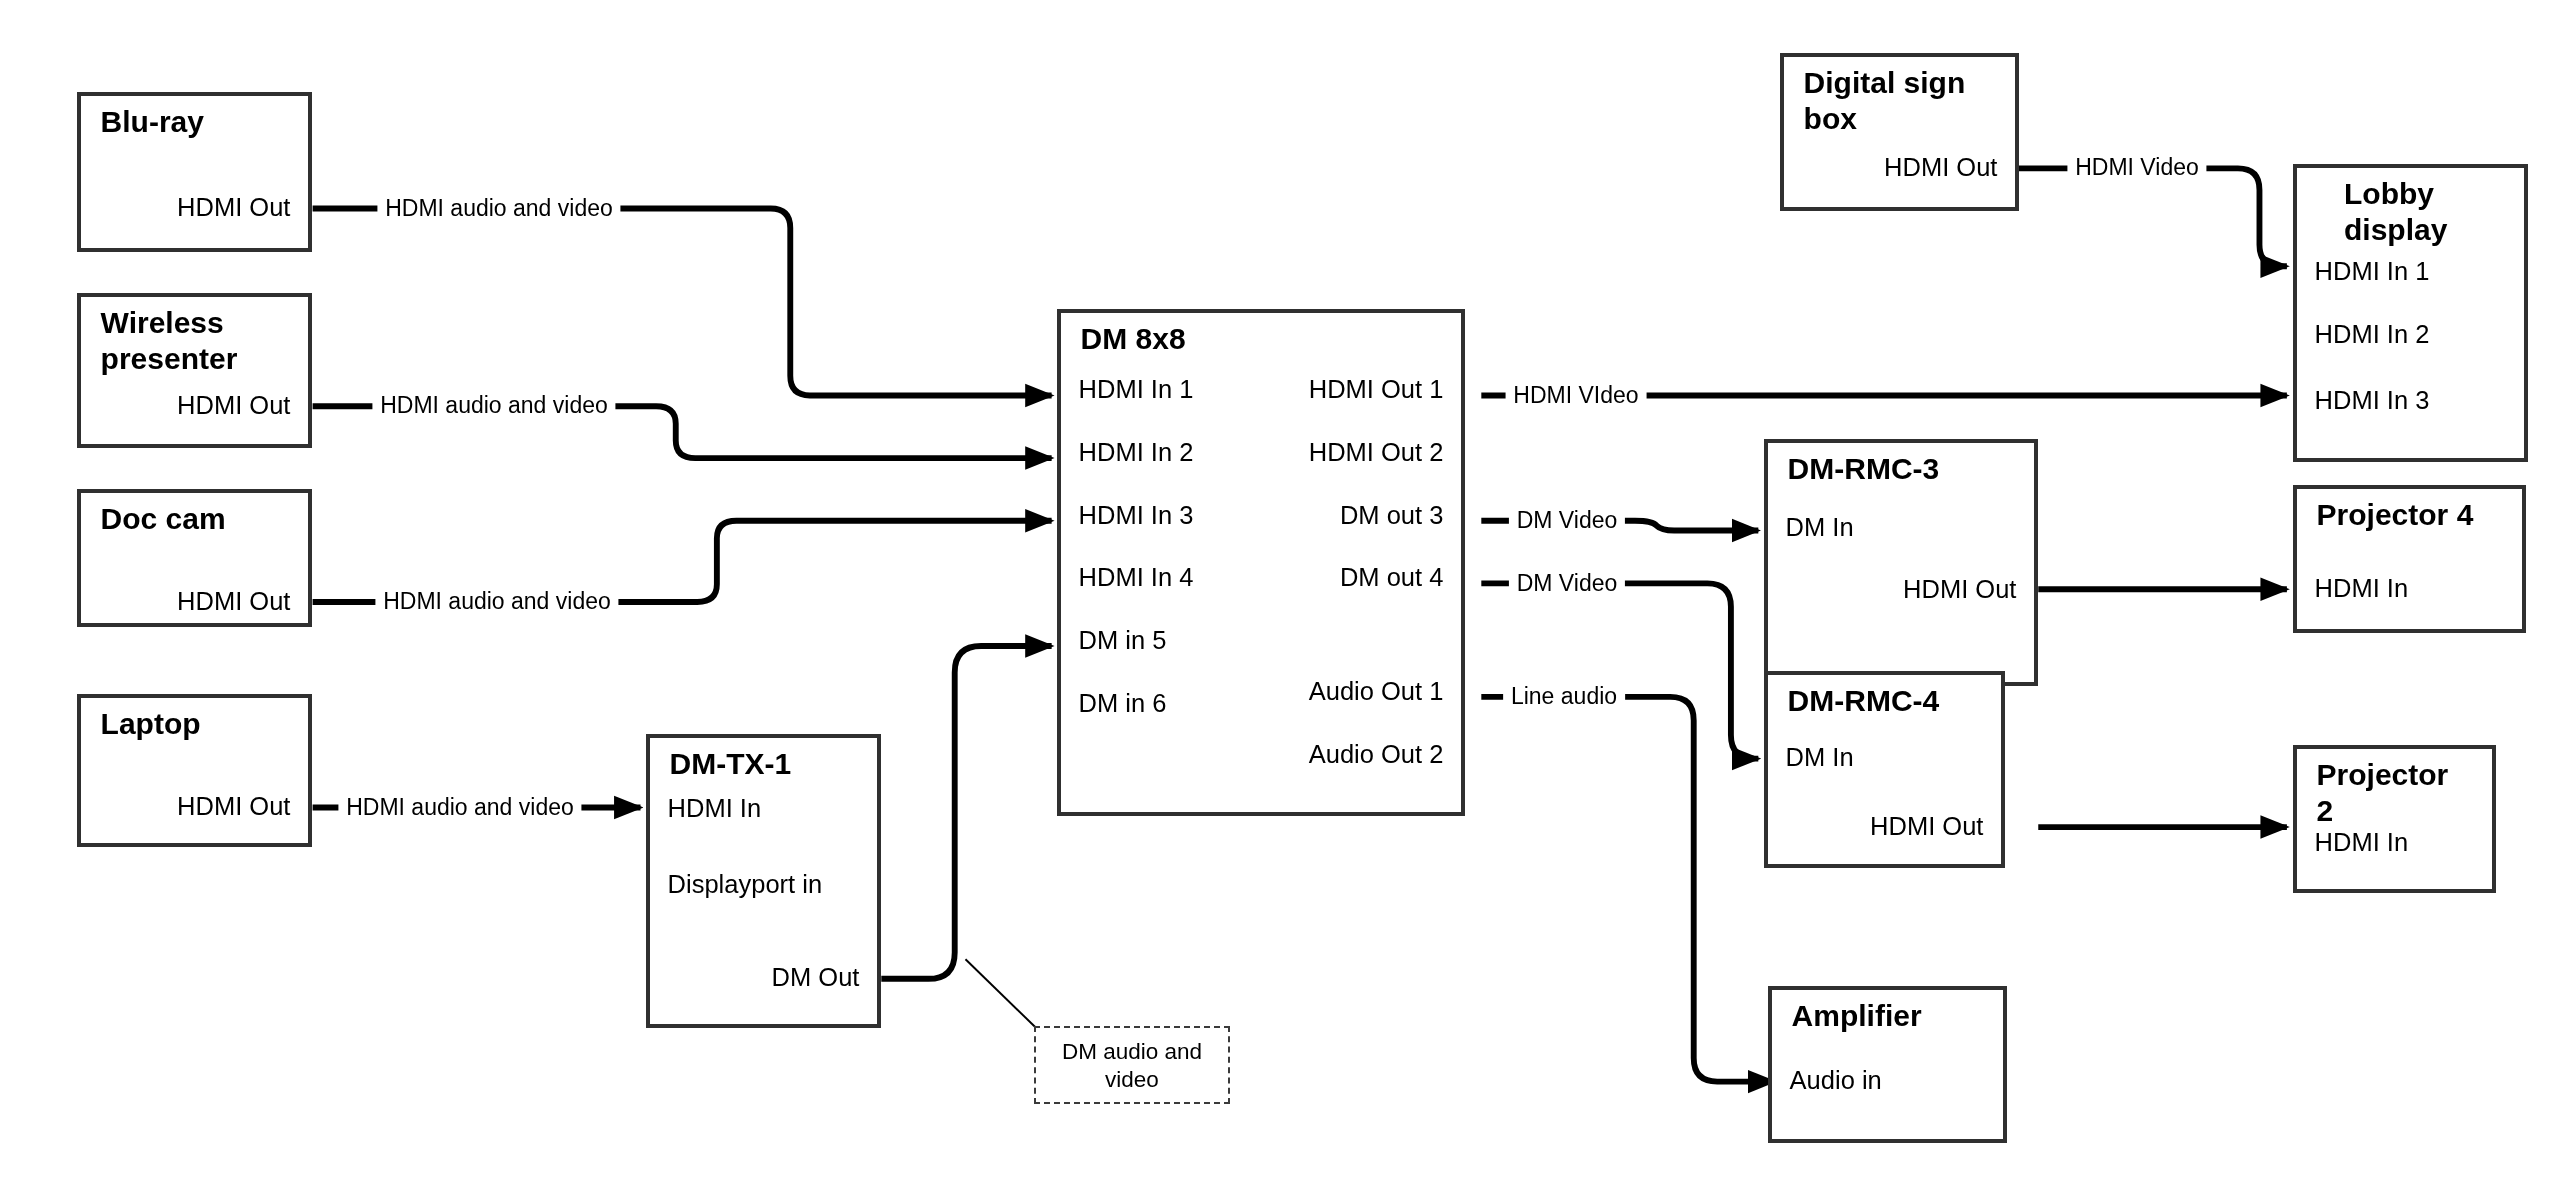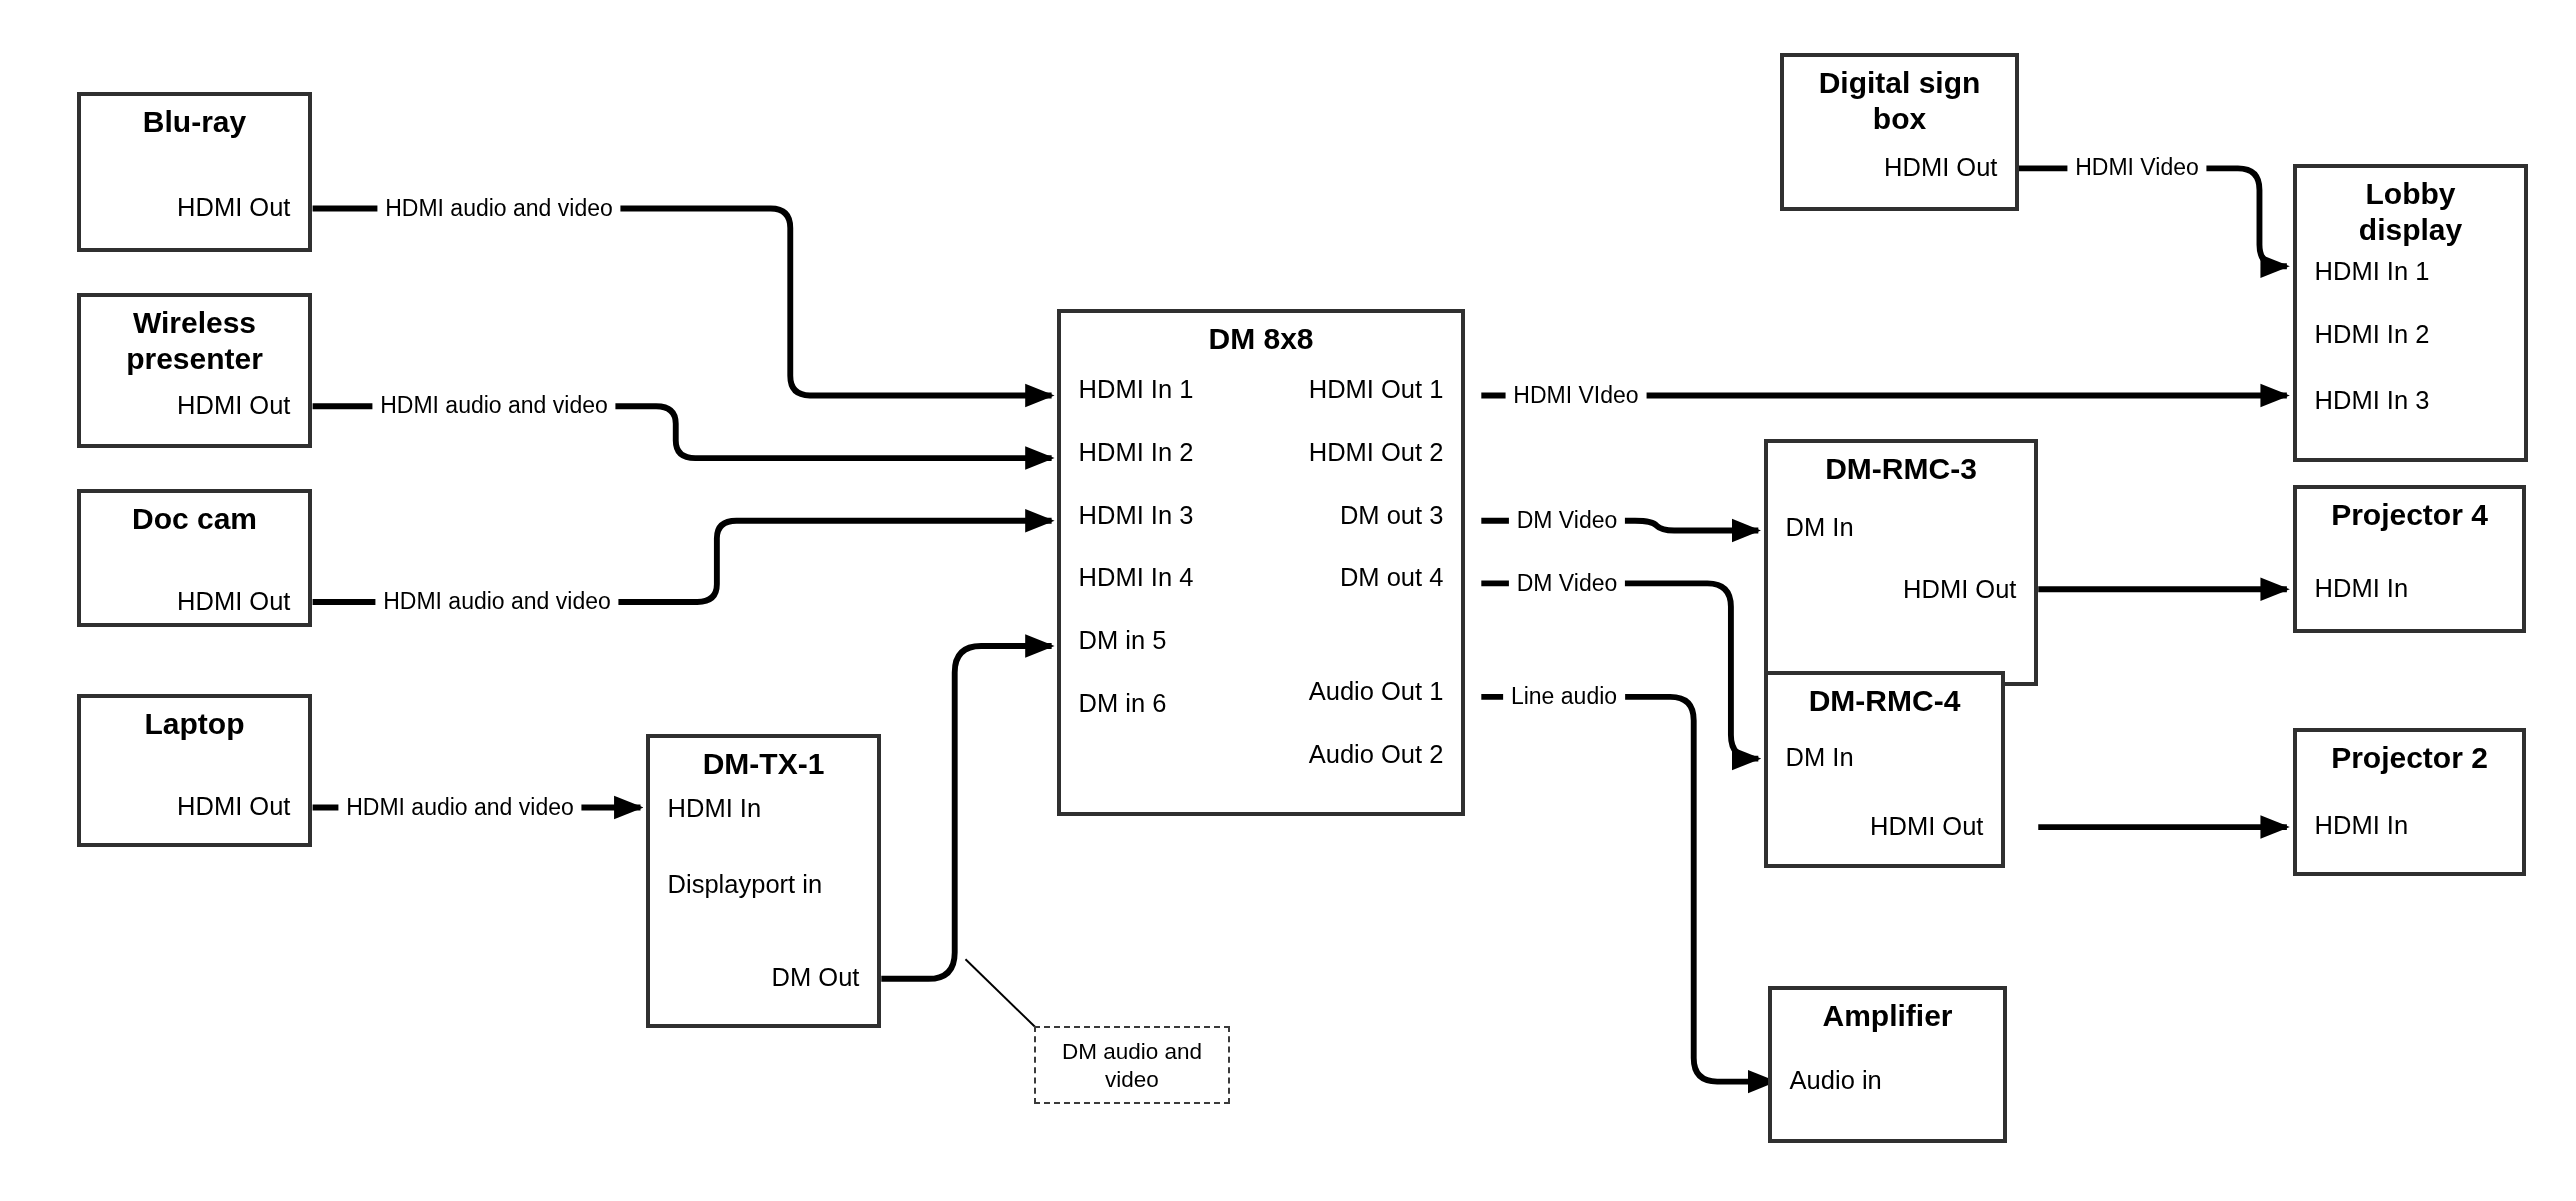--- a/index.html
+++ b/index.html
@@ -5,21 +5,21 @@
   html,body{margin:0;padding:0;background:#fff;}
   .canvas{
     position:relative;width:2576px;height:1201px;background:#ffffff;
     font-family:"Liberation Sans",sans-serif;color:#000;overflow:hidden;
   }
   .node{
     position:absolute;border:4.9px solid #303030;background:#ffffff;
     box-sizing:border-box;
   }
   .node .title{
-    position:absolute;top:7.8px;left:0;right:0;text-align:center;
+    position:absolute;top:7.8px;left:0;right:0;text-align:left;
     font-weight:bold;font-size:30px;line-height:36px;padding:0 19.6px;
   }
   .node .title.narrow{padding:0 47px;}
   .port{
     position:absolute;font-size:25.5px;line-height:25.5px;white-space:nowrap;
     transform:translateY(-50%);
   }
   .port.p-left{left:17.6px;}
   .port.p-right{right:17.6px;}
   .edge-label{
@@ -126,21 +126,21 @@
     <div class="title">DM-RMC-4</div>
     <span class="port p-left" style="top:83px">DM In</span>
     <span class="port p-right" style="top:152px">HDMI Out</span>
   </div>
 
   <div class="node" style="left:2293px;top:485px;width:233px;height:148px">
     <div class="title">Projector 4</div>
     <span class="port p-left" style="top:100px">HDMI In</span>
   </div>
 
-  <div class="node" style="left:2293px;top:728px;width:233px;height:148px">
+  <div class="node" style="left:2293px;top:745px;width:203px;height:148px">
     <div class="title">Projector 2</div>
     <span class="port p-left" style="top:94px">HDMI In</span>
   </div>
 
   <div class="node" style="left:1768px;top:986px;width:239px;height:157px">
     <div class="title">Amplifier</div>
     <span class="port p-left" style="top:91px">Audio in</span>
   </div>
 
   <div class="edge-label" style="left:499px;top:209px">HDMI audio and video</div>

